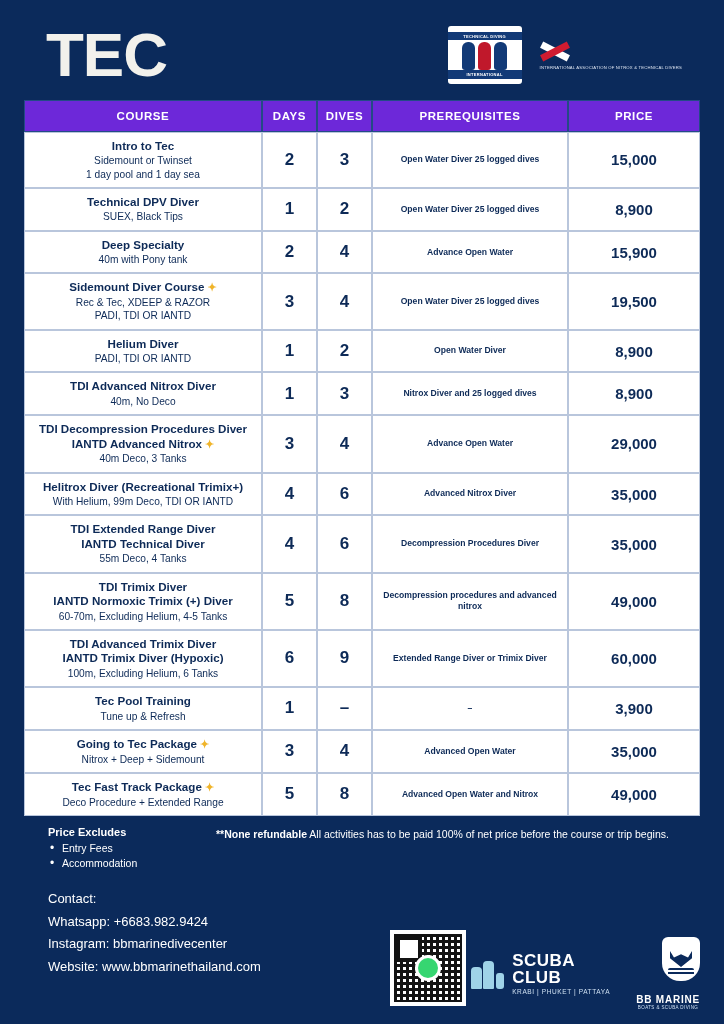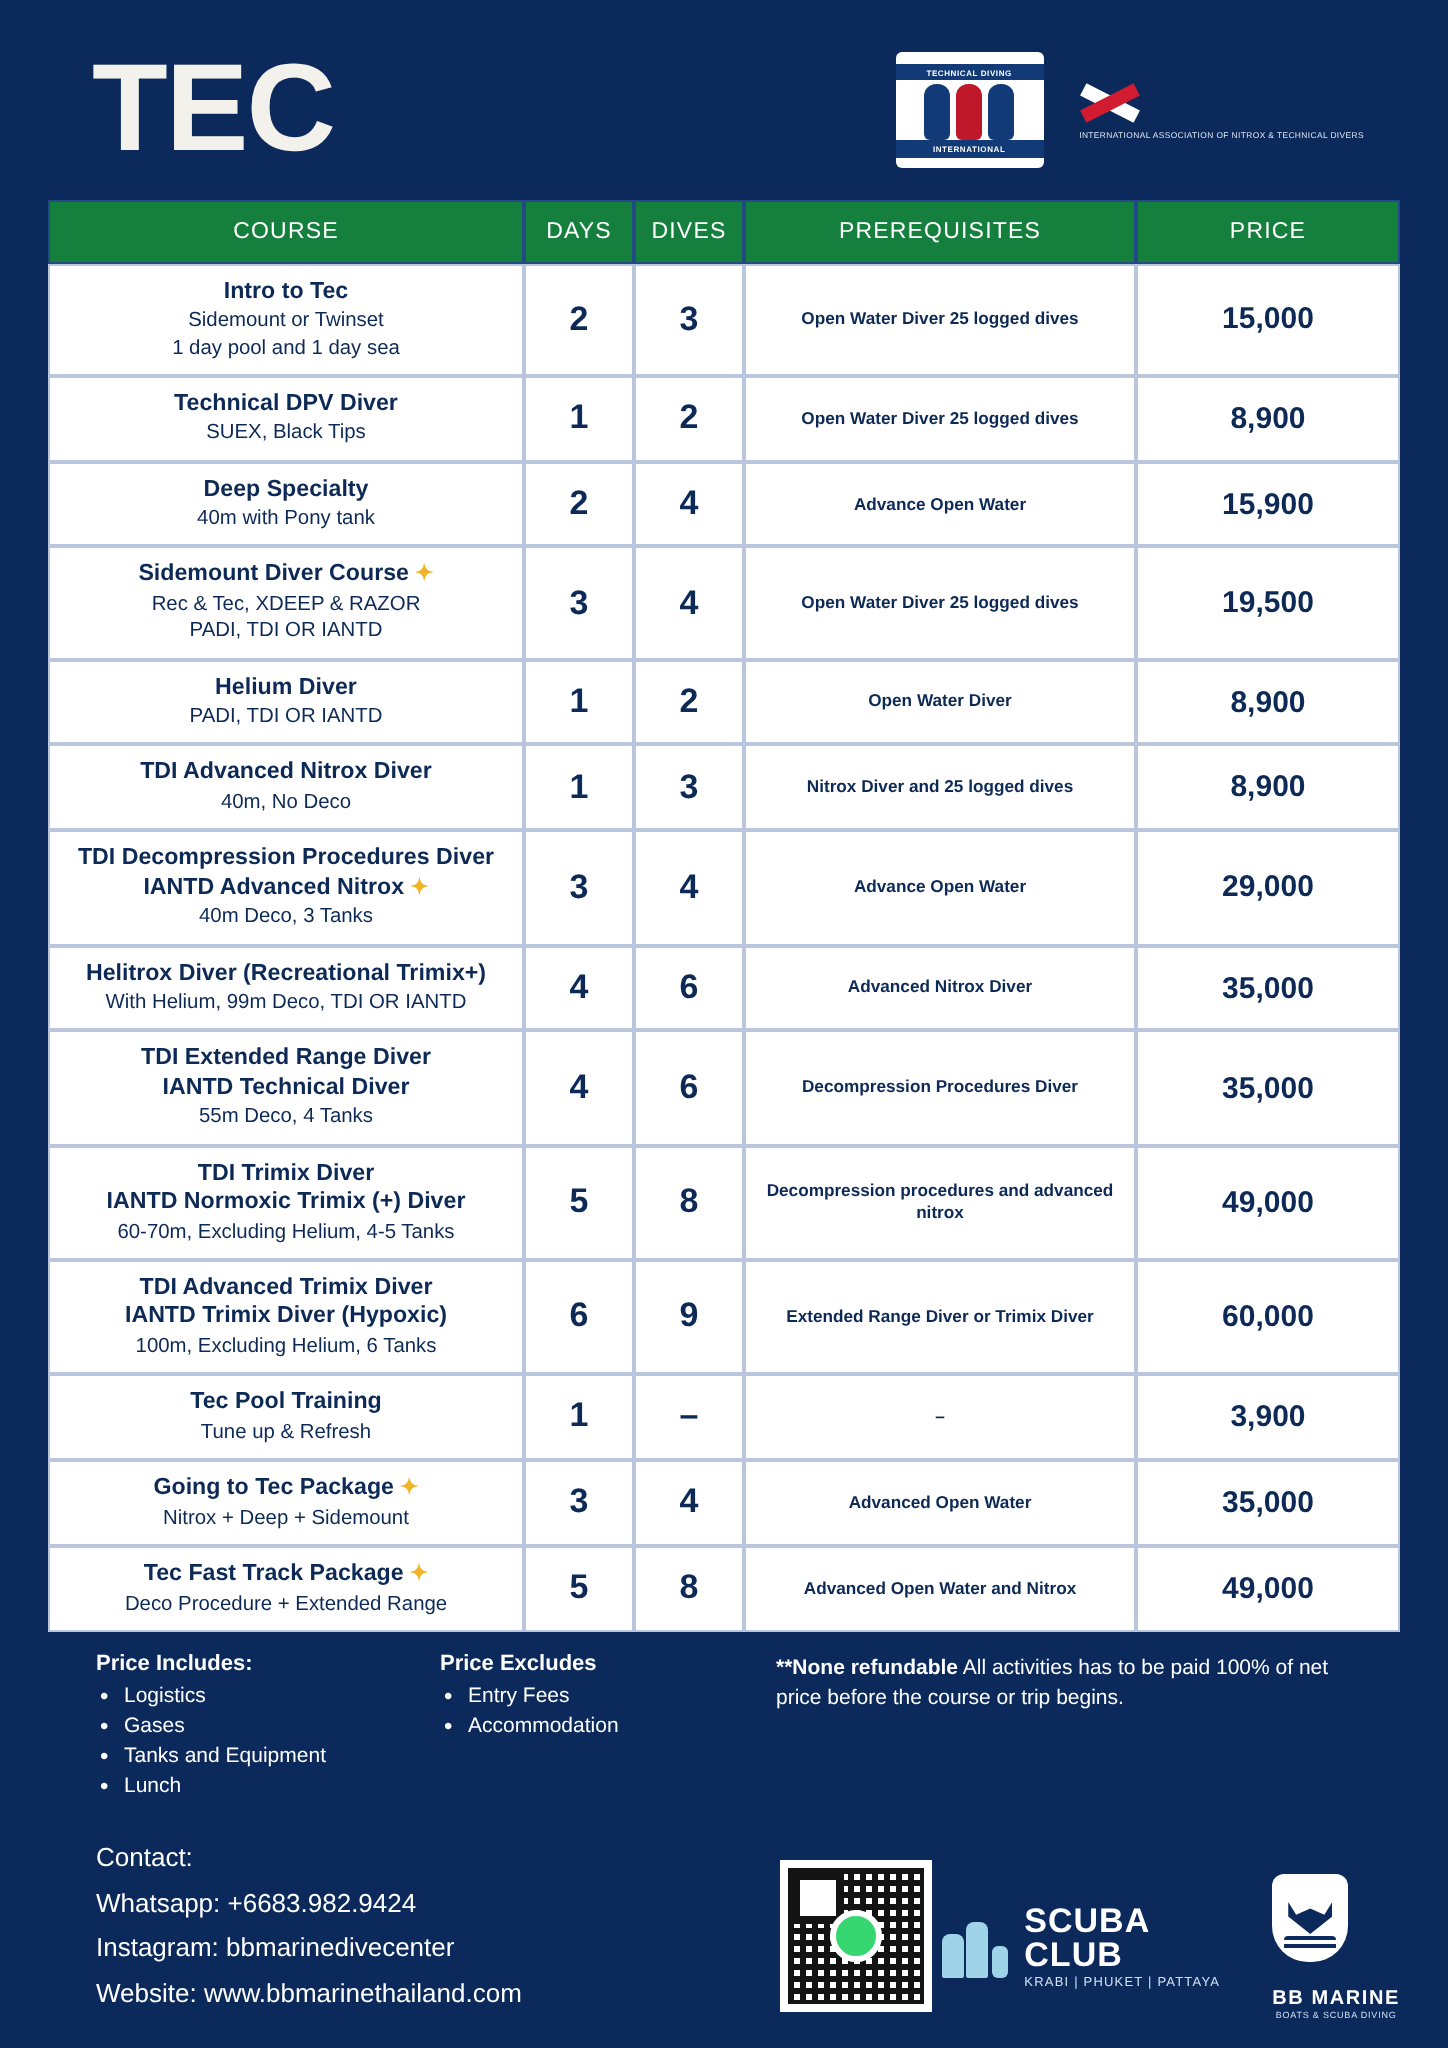--- a/index.html
+++ b/index.html
@@ -52,21 +52,21 @@
     width: 30px; height: 7px; top: 7px; left: 0;
   }
   .iantd-mark::before { transform: rotate(27deg); }
   .iantd-mark::after { transform: rotate(-27deg); background: #d01b30; }
   .iantd-word { font-size: 26px; font-weight: bold; letter-spacing: .5px; line-height: 1; }
   .iantd-sub { font-size: 4.2px; letter-spacing: .2px; margin-top: 2px; color: #dfe6f2; }
 
   
   .table { width: 676px; margin: 4px auto 0; border-collapse: separate; border-spacing: 0; }
   .table th {
-    background: #15803d; color: #ffffff; font-size: 11.5px; font-weight: normal;
+    background: #6d28d9; color: #ffffff; font-size: 11.5px; font-weight: bold;
     letter-spacing: .6px; padding: 9px 4px; border: 1px solid #244a86;
   }
   .table td {
     background: #ffffff; color: #0d2a57; border: 1px solid #b9c6dc;
     padding: 6px 5px; text-align: center; vertical-align: middle;
   }
   .c-course { width: 238px; }
   .c-days   { width: 55px; }
   .c-dives  { width: 55px; }
   .c-prereq { width: 196px; }
@@ -133,21 +133,21 @@
   .scuba-ico .b1 { left: 1px; height: 22px; }
   .scuba-ico .b2 { left: 13px; height: 28px; }
   .scuba-ico .b3 {
     position: absolute; bottom: 2px; right: 0; width: 8px; height: 16px;
     background: #9fd3e8; border-radius: 3px;
   }
   .scuba-txt { line-height: 1; }
   .scuba-txt .l1 { font-size: 17px; font-weight: bold; letter-spacing: .5px; }
   .scuba-txt .l2 { font-size: 17px; font-weight: bold; letter-spacing: .5px; }
   .scuba-txt .l3 { font-size: 6.5px; letter-spacing: .6px; margin-top: 3px; color: #cfe0f2; }
-  .bbm { display: flex; flex-direction: column; align-items: flex-start; gap: 13px; }
+  .bbm { display: flex; flex-direction: column; align-items: flex-end; gap: 13px; }
   .bbm-shield {
     width: 38px; height: 44px; background: #ffffff;
     border-radius: 6px 6px 18px 18px; position: relative;
     display: flex; align-items: center; justify-content: center;
   }
   .bbm-bull {
     width: 22px; height: 16px; background: #0b2a5b;
     clip-path: polygon(0 0, 18% 40%, 50% 20%, 82% 40%, 100% 0, 100% 45%, 50% 100%, 0 45%);
   }
   .bbm-wave {
@@ -443,29 +443,20 @@
           </td>
           <td class="c-price">
             <div class="price">49,000</div>
           </td>
         </tr>
       </tbody>
   </table>
 
   <div class="footer">
     <div class="foot-top">
-      <div class="col-inc">
-        <div class="foot-h">Price Includes:</div>
-        <ul class="foot-list" id="includes-list">
-            <li>Logistics</li>
-            <li>Gases</li>
-            <li>Tanks and Equipment</li>
-            <li>Lunch</li>
-          </ul>
-      </div>
       <div class="col-exc">
         <div class="foot-h">Price Excludes</div>
         <ul class="foot-list" id="excludes-list">
             <li>Entry Fees</li>
             <li>Accommodation</li>
           </ul>
       </div>
       <div class="col-note">
         <div class="note">
           <b>**None refundable</b><span> All activities has to be paid 100% of net price before the course or trip begins.</span>

